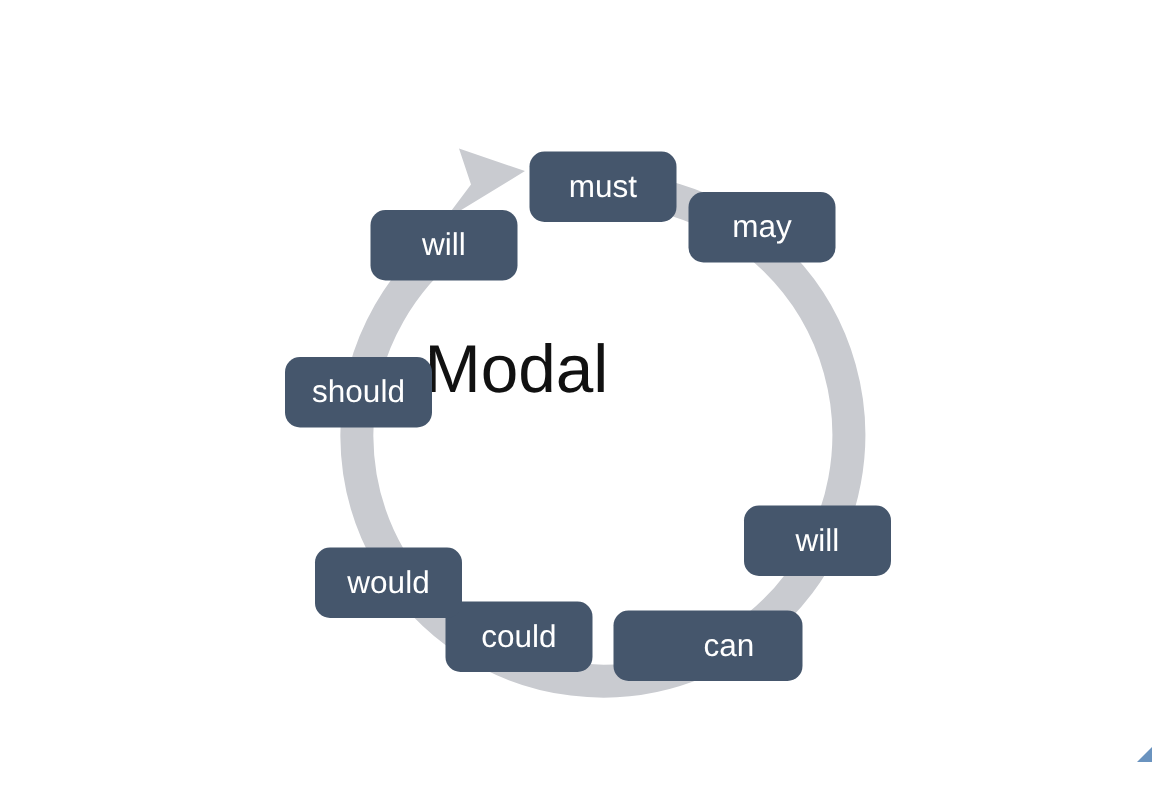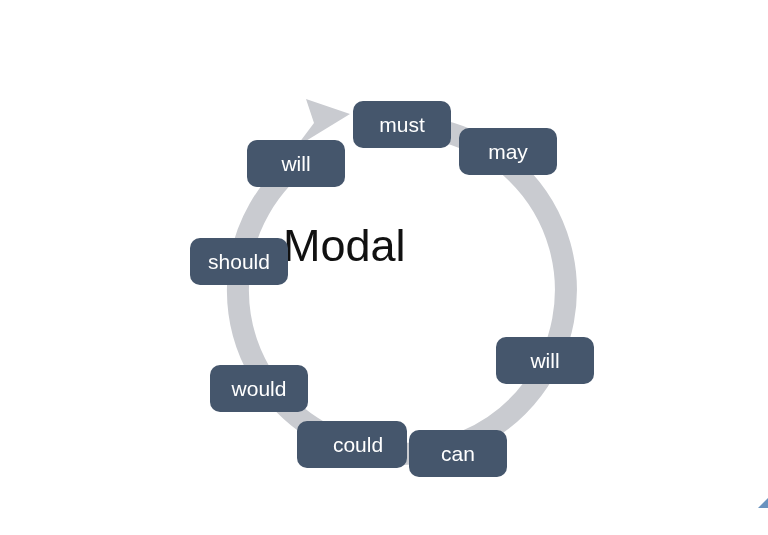--- a/index.html
+++ b/index.html
@@ -51,22 +51,22 @@
     display: flex;
     align-items: center;
     justify-content: center;
     font-size: 21px;
     line-height: 1;
   }
   .pos-must   { left: 353px; top: 101px; }
   .pos-may    { left: 459px; top: 128px; }
   .pos-shall  { left: 516px; top: 238px; }
   .pos-will   { left: 496px; top: 337px; text-align: center; }
-  .pos-can    { left: 409px; top: 430px; }
-  .pos-could  { left: 297px; top: 421px; padding-left: 12px; }
+  .pos-can    { left: 409px; top: 407px; padding-left: 28px; }
+  .pos-could  { left: 297px; top: 401px; }
   .pos-would  { left: 210px; top: 349px; margin-top: 16px; }
   .pos-should { left: 190px; top: 238px; }
   .pos-might  { left: 247px; top: 140px; }
   .corner-triangle {
     position: absolute;
     right: 0;
     top: 498px;
     width: 10px;
     height: 10px;
     background: var(--corner-accent, #6A93BF);

